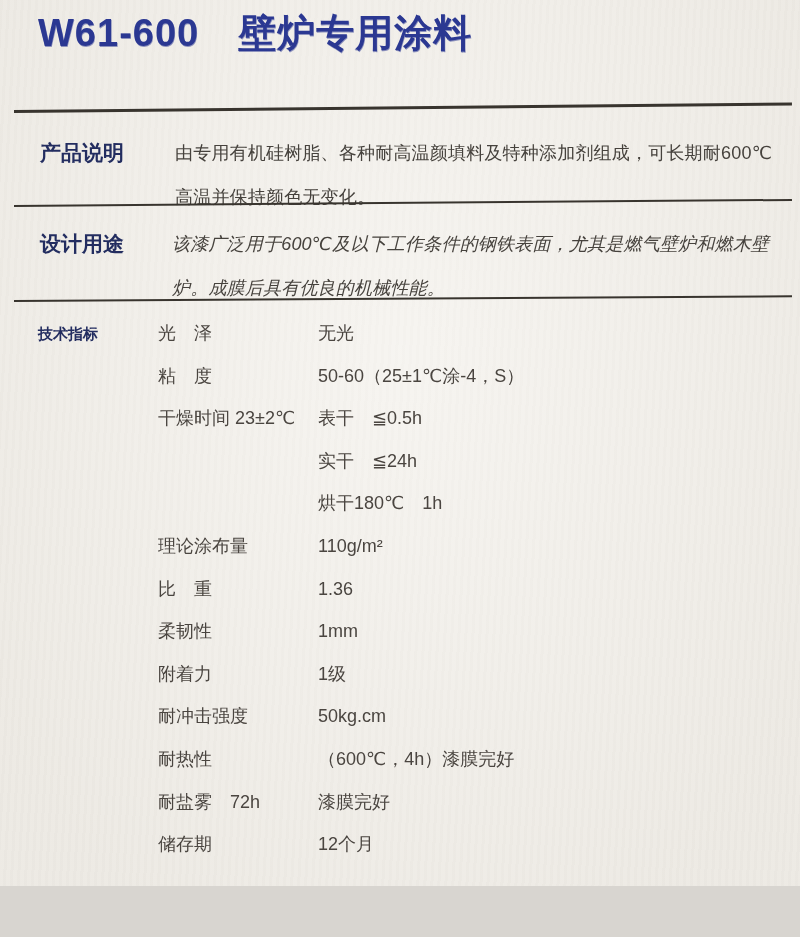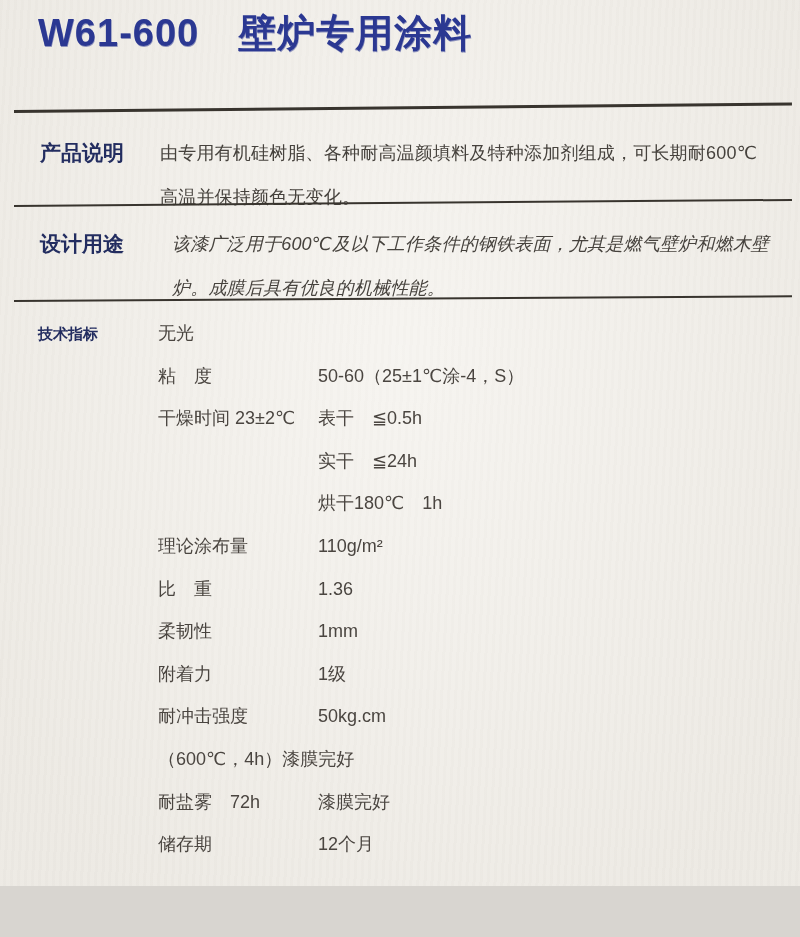--- a/index.html
+++ b/index.html
@@ -28,21 +28,21 @@
     position:absolute; left:14px;
     width:778px; background:#38342e;
     transform-origin:left center;
   }
   .rule-1 { top:110px; height:3px;   transform:rotate(-0.55deg); }
   .rule-2 { top:205px; height:2px;   transform:rotate(-0.45deg); }
   .rule-3 { top:300px; height:2px;   transform:rotate(-0.35deg); }
   .rule-4 { top:915px; height:2.5px; transform:rotate(0.45deg); }
 
   .section { position:absolute; left:40px; display:flex; }
-  .section-1 { top:131px; }
+  .section-1 { top:131px;gap:15px; }
   .section-2 { top:222px;gap:12px; }
   .section-label {
     width:120px; flex:0 0 120px;
     font-size:21px; font-weight:bold;
     color:#232d60;
     line-height:44px;
     white-space:nowrap;
   }
   .section-text {
     font-size:18px; line-height:44px;
@@ -94,20 +94,21 @@
     <div class="section-label">设计用途</div>
     <div class="section-text">该漆广泛用于600℃及以下工作条件的钢铁表面，尤其是燃气壁炉和燃木壁炉。成膜后具有优良的机械性能。</div>
   </div>
 
   <div class="rule rule-3"></div>
 
   <div class="specs-label">技术指标</div>
 
   <div class="spec-table">
     <div class="spec-row">
+      <div class="spec-name">光　泽</div>
       <div class="spec-value">无光</div>
     </div>
     <div class="spec-row">
       <div class="spec-name">粘　度</div>
       <div class="spec-value">50-60（25±1℃涂-4，S）</div>
     </div>
     <div class="spec-row">
       <div class="spec-name">干燥时间 23±2℃</div>
       <div class="spec-value">表干　≦0.5h</div>
     </div>
@@ -133,20 +134,21 @@
     </div>
     <div class="spec-row">
       <div class="spec-name">附着力</div>
       <div class="spec-value">1级</div>
     </div>
     <div class="spec-row">
       <div class="spec-name">耐冲击强度</div>
       <div class="spec-value">50kg.cm</div>
     </div>
     <div class="spec-row">
+      <div class="spec-name">耐热性</div>
       <div class="spec-value">（600℃，4h）漆膜完好</div>
     </div>
     <div class="spec-row">
       <div class="spec-name">耐盐雾　72h</div>
       <div class="spec-value">漆膜完好</div>
     </div>
     <div class="spec-row">
       <div class="spec-name">储存期</div>
       <div class="spec-value">12个月</div>
     </div>

